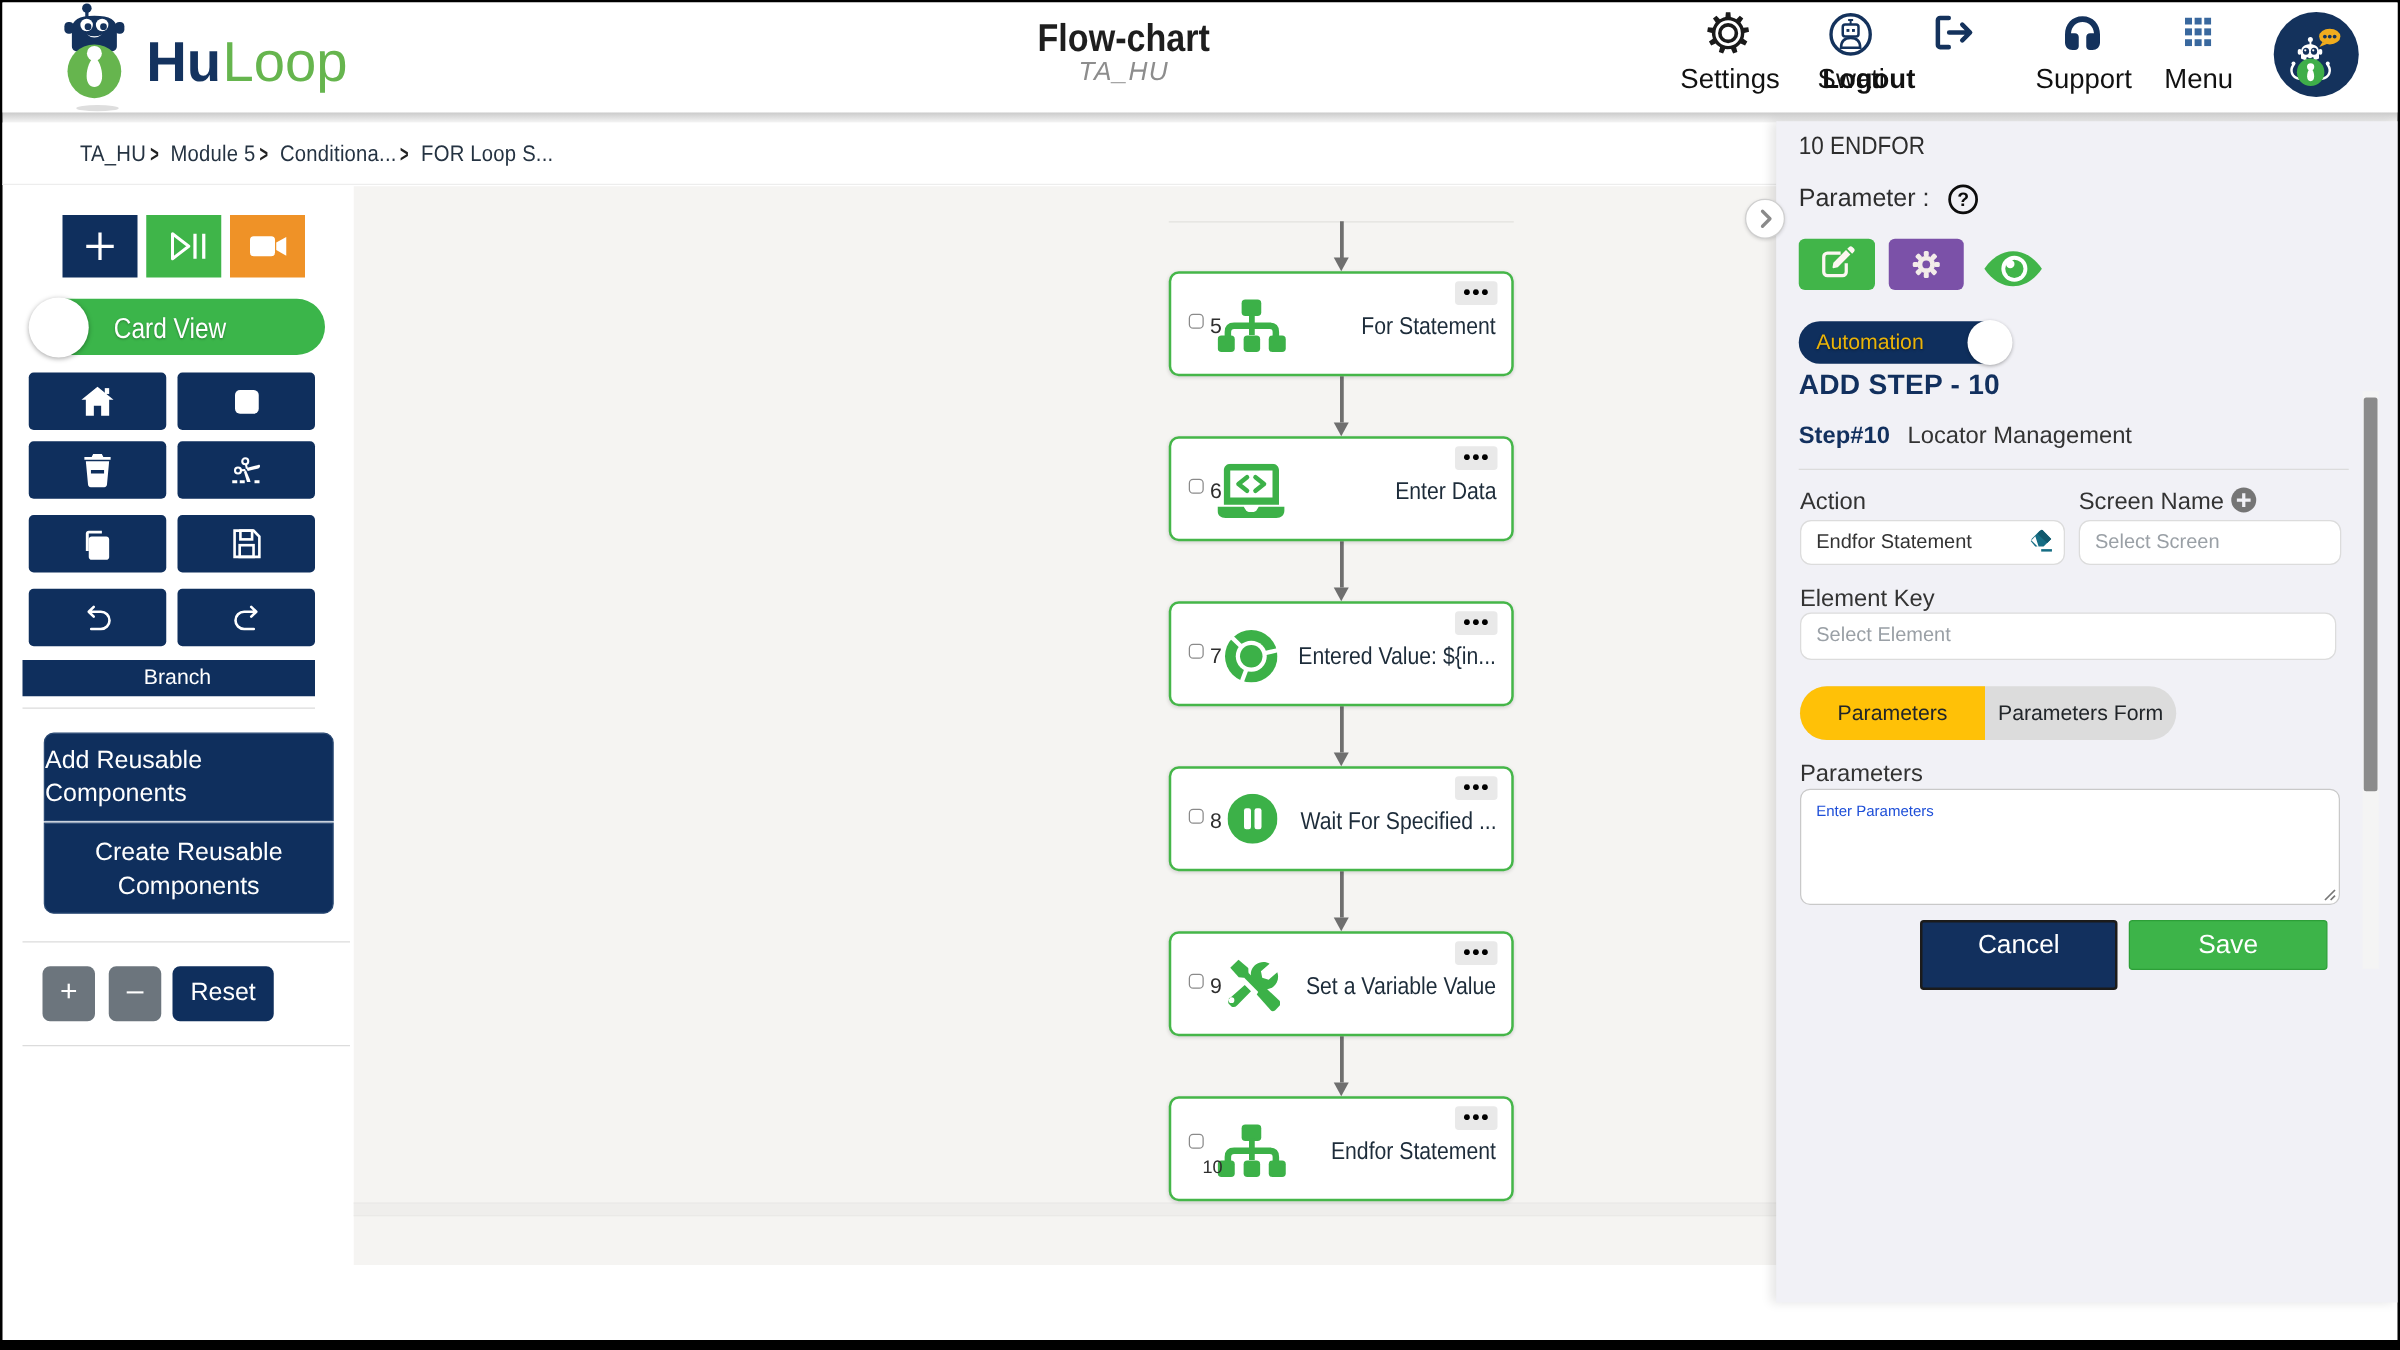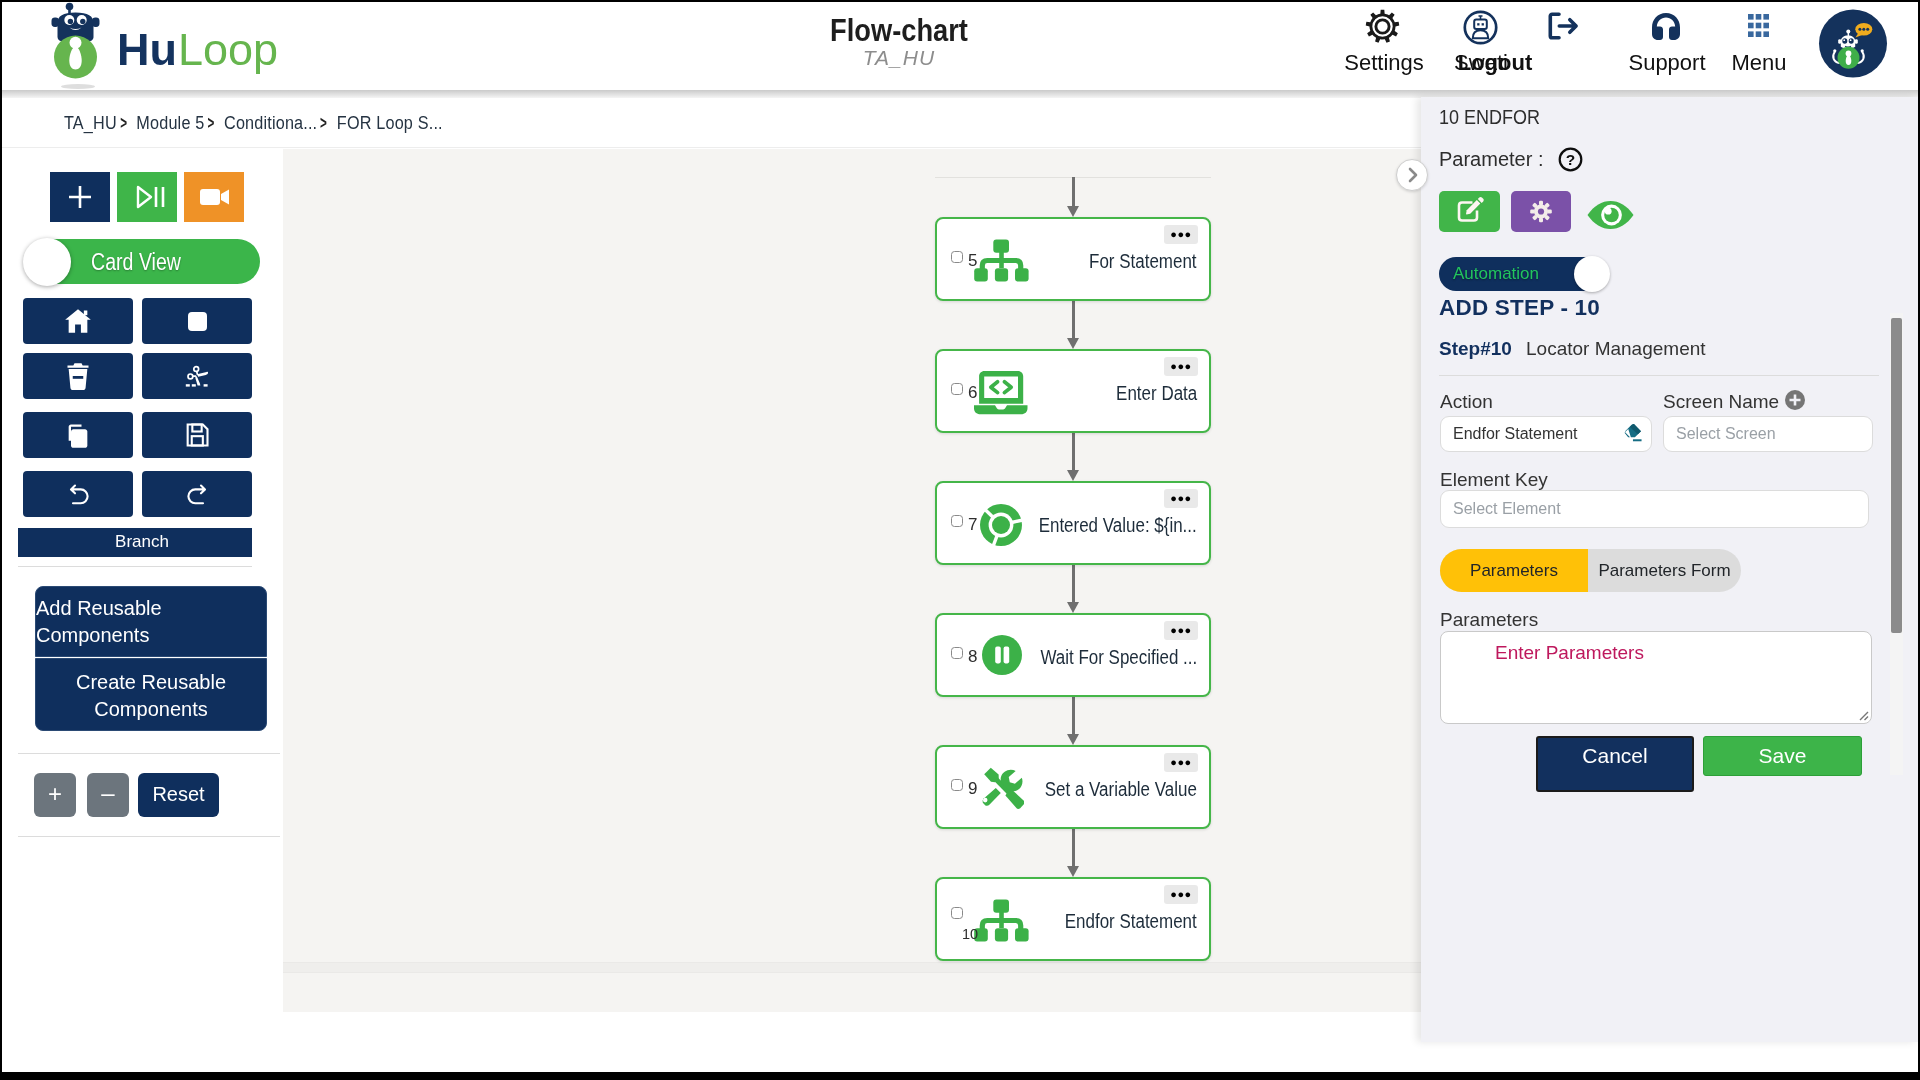--- a/index.html
+++ b/index.html
@@ -427,21 +427,21 @@
     </svg>
   </div>
   <svg class="abs" style="left:1586px; top:199px;" width="49" height="32" viewBox="0 0 49 32">
     <path d="M1.5 16 C8 6.5 16 2 24.5 2 C33 2 41 6.5 47.5 16 C41 25.5 33 30 24.5 30 C16 30 8 25.5 1.5 16 Z" fill="#41b549"></path>
     <circle cx="25.5" cy="16" r="10.4" fill="#fff"></circle>
     <circle cx="25.5" cy="16" r="7.3" fill="#41b549"></circle>
     <circle cx="22.2" cy="12.2" r="3.4" fill="#fff"></circle>
   </svg>
 
   <div class="abs" style="left:1439px; top:257px; width:170px; height:34px; background:#0f2f5d; border-radius:17px;">
-    <div style="padding:7px 0 0 14px; color:#22c55e; font-size:17px; text-shadow:0 1px 2px rgba(0,0,0,.4);">Automation</div>
+    <div style="padding:7px 0 0 14px; color:#eab308; font-size:17px; text-shadow:0 1px 2px rgba(0,0,0,.4);">Automation</div>
   </div>
   <div class="abs" style="left:1574px; top:256px; width:36px; height:36px; background:#fff; border-radius:50%; box-shadow:0 1px 3px rgba(0,0,0,.3);"></div>
 
   <div class="abs" style="left:1439px; top:295px; font-size:22.5px; font-weight:bold; color:#12305e; letter-spacing:.2px;">ADD STEP - 10</div>
 
   <div class="abs" style="left:1890px; top:313px; width:13px; height:462px; background:#f4f4f4;"></div>
   <div class="abs" style="left:1891px; top:318px; width:11px; height:315px; background:#8b8b8b; border-radius:2px;"></div>
 
   <div class="abs" style="left:1439px; top:338px; font-size:19px; font-weight:bold; color:#12305e;">Step#10</div>
   <div class="abs" style="left:1526px; top:338px; font-size:19px; color:#333;">Locator Management</div>
@@ -465,21 +465,21 @@
   <div class="plabel" style="left:1440px; top:469px;">Element Key</div>
   <div class="pinput ph" style="left:1440px; top:490px; width:429px; height:38px;">Select Element</div>
 
   <div class="abs" style="left:1440px; top:549px; width:301px; height:43px; background:#dcdcdc; border-radius:22px;"></div>
   <div class="abs" style="left:1440px; top:549px; width:148px; height:43px; background:#ffc107; border-radius:22px 0 0 22px;"></div>
   <div class="abs" style="left:1440px; top:561px; width:148px; text-align:center; font-size:17px; color:#212529;">Parameters</div>
   <div class="abs" style="left:1588px; top:561px; width:153px; text-align:center; font-size:17px; color:#212529;">Parameters Form</div>
 
   <div class="plabel" style="left:1440px; top:609px;">Parameters</div>
   <div class="abs" style="left:1440px; top:631px; width:432px; height:93px; background:#fff; border:1px solid #c9c9c9; border-radius:8px;">
-    <div style="padding:10px 0 0 12px; font-size:19px; color:#be185d;margin-left:42px;">Enter Parameters</div>
+    <div style="padding:10px 0 0 12px; font-size:12px; color:#1d4ed8;">Enter Parameters</div>
     <svg style="position:absolute; right:2px; bottom:2px;" width="12" height="12" viewBox="0 0 12 12">
       <path d="M11 3 L3 11 M11 7.5 L7.5 11" stroke="#777" stroke-width="1.4"></path>
     </svg>
   </div>
 
   <div class="abs" style="left:1536px; top:736px; width:158px; height:56px; background:#12305e; border:2px solid #1b1b1b; border-radius:3px; color:#fff; font-size:21px; text-align:center; line-height:36px;">Cancel</div>
   <div class="abs" style="left:1703px; top:736px; width:159px; height:40px; background:#3db449; border:1px solid #2d9f38; border-radius:3px; color:#fff; font-size:21px; text-align:center; line-height:38px;">Save</div>
 
 </div>
 

